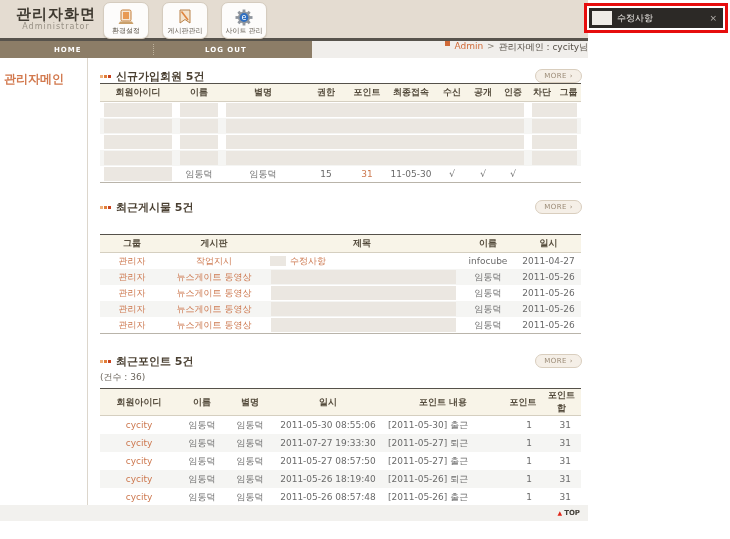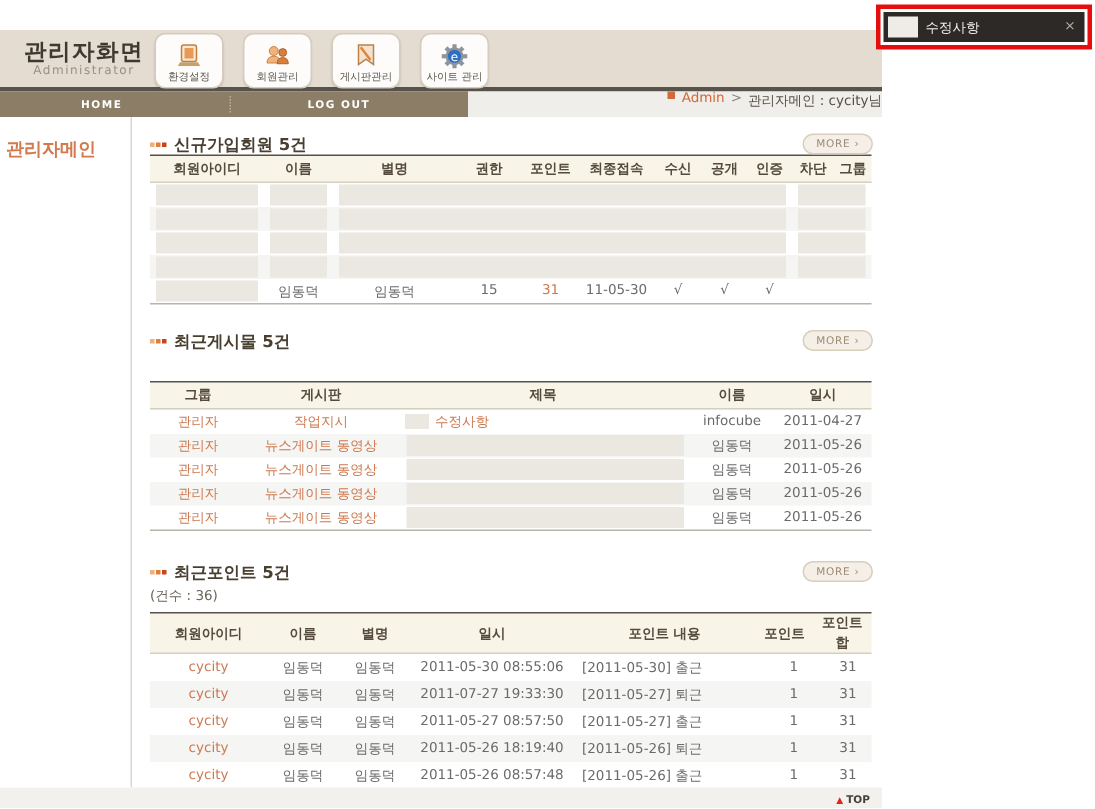--- a/index.html
+++ b/index.html
@@ -1,21 +1,21 @@
 <!DOCTYPE html>
 <html><head>
 <meta charset="utf-8">
 <style>
   html,body{margin:0;padding:0;background:#fff;}
   body{font-family:"DejaVu Sans","Liberation Sans",sans-serif;}
   .canvas{position:relative;width:730px;height:539px;background:#fff;overflow:hidden;}
   .page{position:absolute;left:0;top:0;width:588px;}
 
   
-  .header{position:relative;height:38px;background:#e4dcd1;margin-top:20px;}
+  .header{position:relative;height:38px;background:#e4dcd1;}
   .brand{position:absolute;left:16px;top:6px;text-align:center;}
   .brand-title{font-size:15px;font-weight:bold;color:#3e3930;letter-spacing:1px;line-height:16px;}
   .brand-sub{font-size:8px;color:#979084;letter-spacing:1px;}
   .menu{position:absolute;left:103px;top:2px;display:flex;gap:13px;}
   .menu-btn{width:44px;height:33px;background:#fdfcfb;border:1px solid #d5ccbf;border-radius:7px;
     display:flex;flex-direction:column;align-items:center;justify-content:flex-end;
     padding-bottom:2px;box-shadow:0 1px 1px rgba(90,70,40,.15);cursor:pointer;}
   .menu-icon{height:18px;display:flex;align-items:center;}
   .menu-label{font-size:7px;color:#5c554a;white-space:nowrap;}
   .header-line{height:3px;background:#57534c;}
@@ -95,31 +95,20 @@
         <div class="menu-btn">
           <span class="menu-icon">
             <svg width="18" height="16" viewBox="0 0 18 16">
               <rect x="4" y="1" width="10" height="11" rx="1.5" fill="#f5e8d8" stroke="#c57f3a"></rect>
               <rect x="6" y="3" width="6" height="7" fill="#e89a55"></rect>
               <path d="M3 13 L15 13 L16 15 L2 15 Z" fill="#d8undefined" fill-opacity="0"></path>
               <path d="M3 12.5 L15 12.5 L16.5 15 L1.5 15 Z" fill="#caa06a"></path>
             </svg>
           </span>
           <span class="menu-label">환경설정</span>
-        </div>
-        <div class="menu-btn">
-          <span class="menu-icon">
-            <svg width="18" height="16" viewBox="0 0 18 16">
-              <circle cx="6.5" cy="5" r="3" fill="#f0b27e" stroke="#c57f3a" stroke-width="0.6"></circle>
-              <path d="M2 13 Q2 8.5 6.5 8.5 Q11 8.5 11 13 Z" fill="#f0b27e" stroke="#c57f3a" stroke-width="0.6"></path>
-              <circle cx="12.5" cy="6" r="2.6" fill="#d87f3f" stroke="#a85f25" stroke-width="0.6"></circle>
-              <path d="M8.8 13.5 Q8.8 9.4 12.5 9.4 Q16.2 9.4 16.2 13.5 Z" fill="#d87f3f" stroke="#a85f25" stroke-width="0.6"></path>
-            </svg>
-          </span>
-          <span class="menu-label">회원관리</span>
         </div>
         <div class="menu-btn">
           <span class="menu-icon">
             <svg width="18" height="16" viewBox="0 0 18 16">
               <path d="M4 1 L14 1 L14 14 L9 10.5 L4 14 Z" fill="#f3e3cd" stroke="#b9824a"></path>
               <path d="M5.5 2.5 L12 11" stroke="#e0843c" stroke-width="1.6"></path>
             </svg>
           </span>
           <span class="menu-label">게시판관리</span>
         </div>

